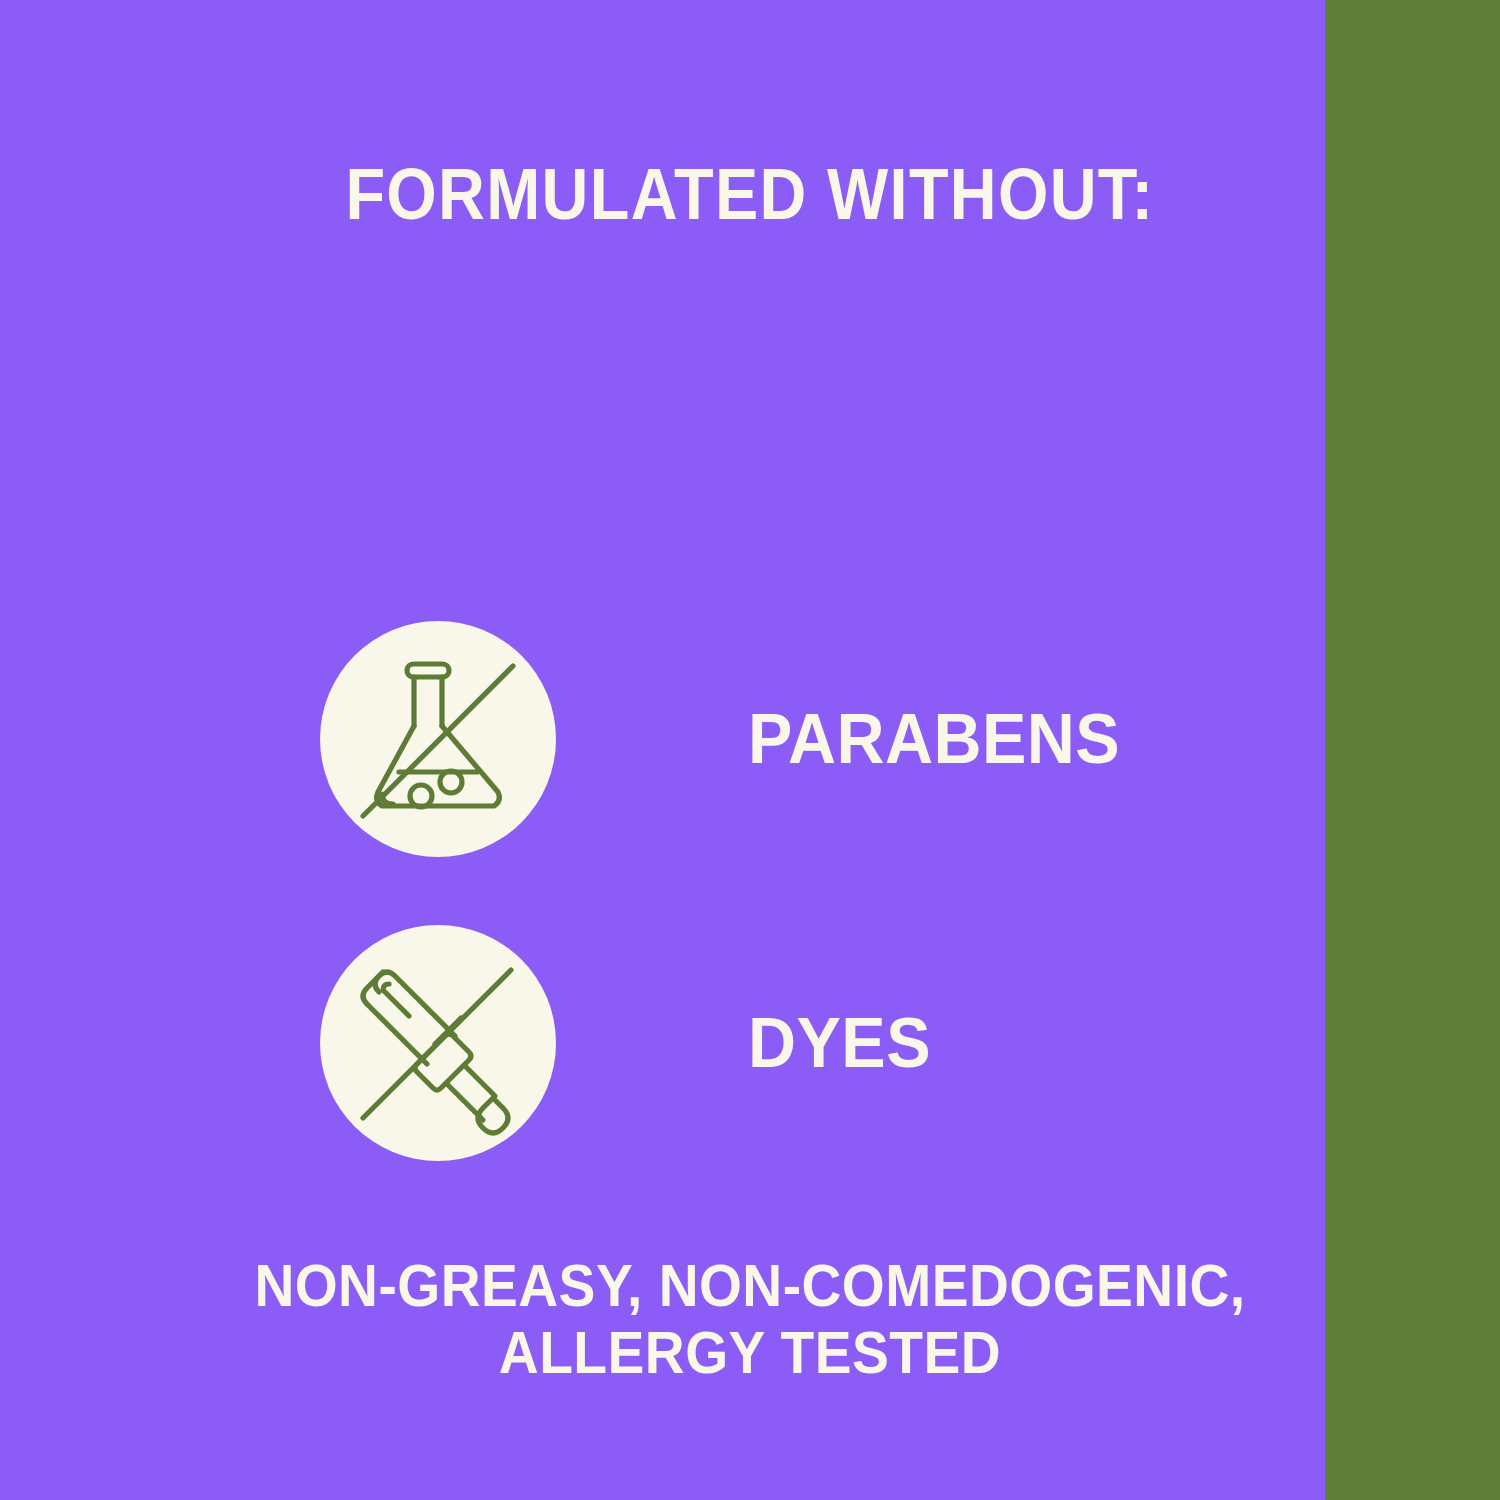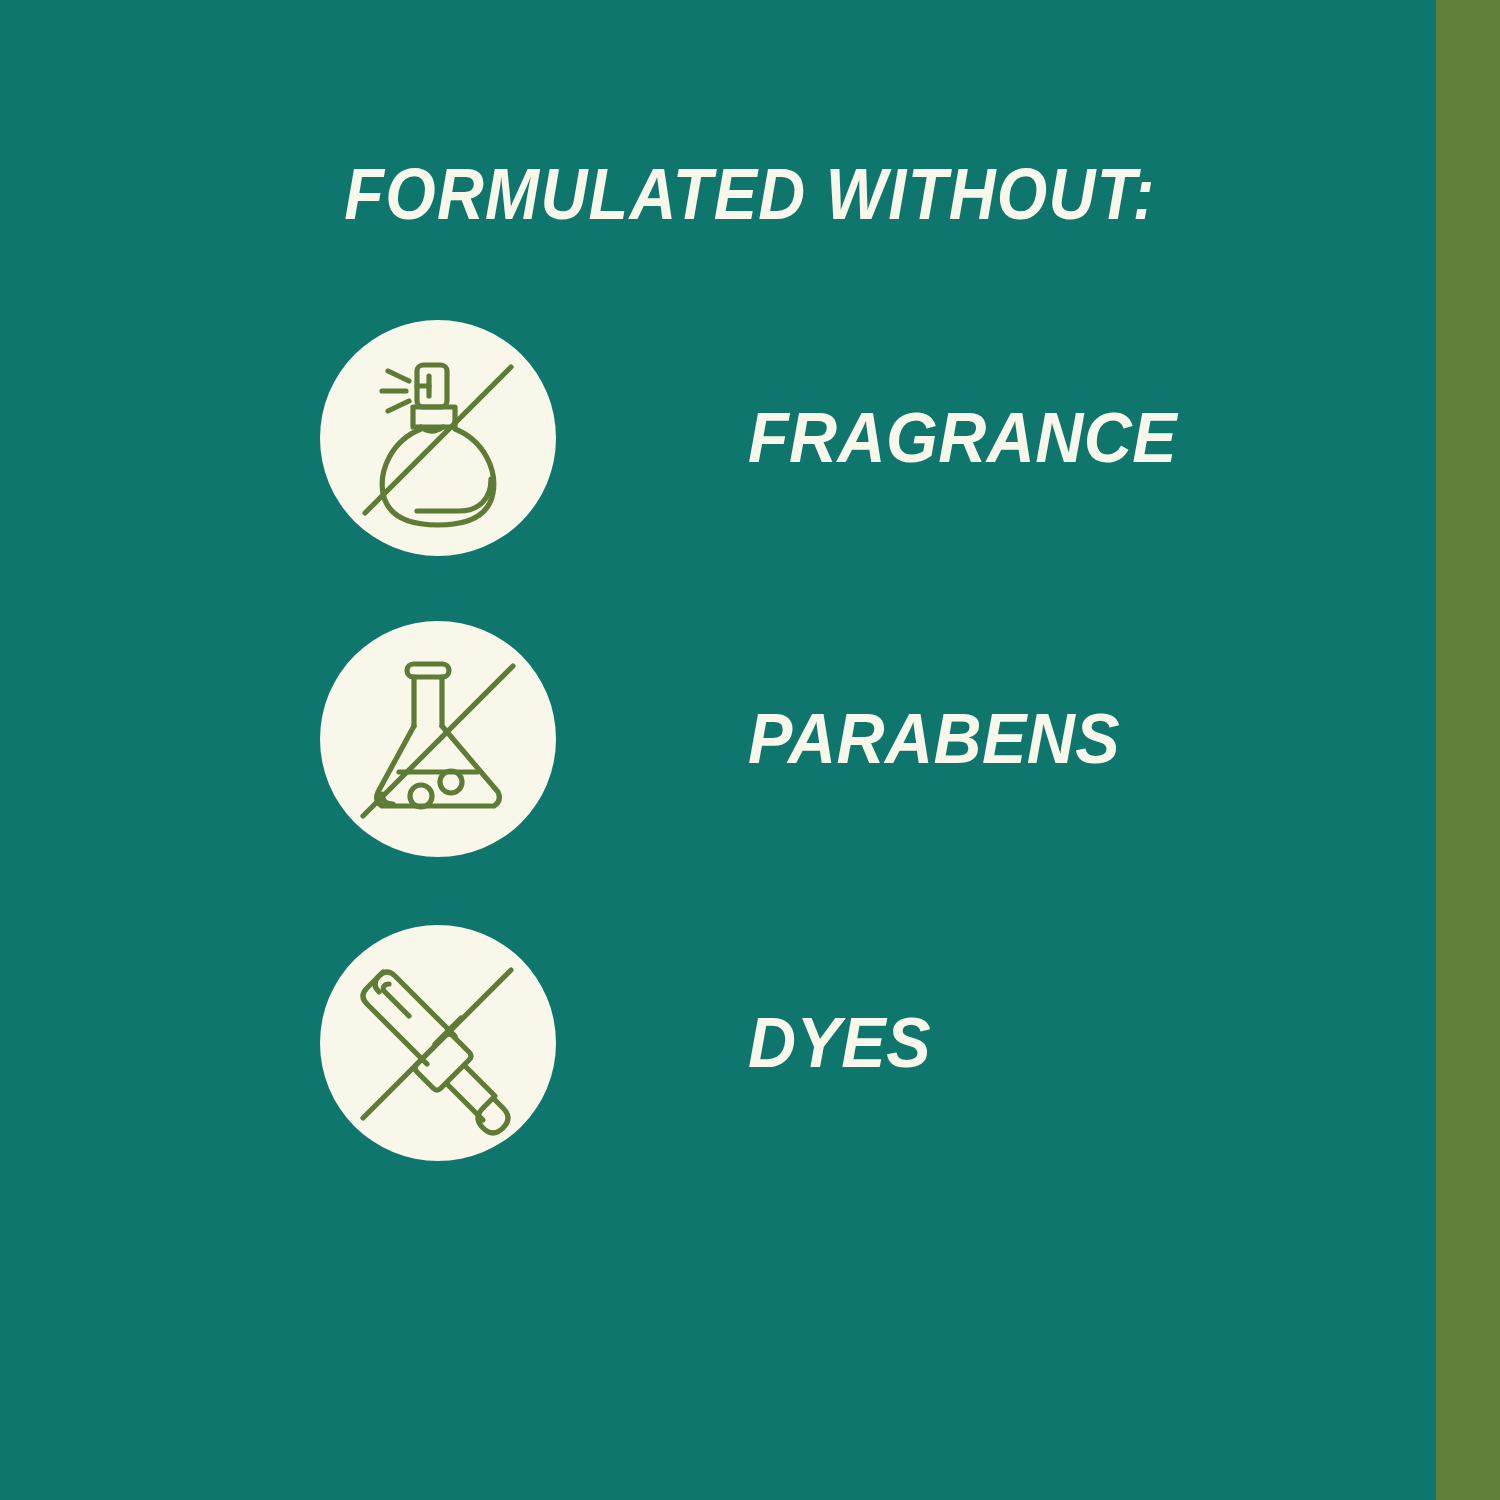--- a/index.html
+++ b/index.html
@@ -10,24 +10,23 @@
   }
 
   body {
     background: #627F3A;
     font-family: "Liberation Sans", sans-serif;
     overflow: hidden;
   }
 
   #panel {
     position: relative;
-    width: 1436px;
+    width: 1325px;
     height: 1500px;
-    background: #0f766e;
-    font-style: italic;
+    background: #8b5cf6;
   }
 
   
   #heading {
     position: absolute;
     top: 158px;
     left: 0;
     width: 1500px;
     text-align: center;
     color: #F8F7E9;
@@ -95,51 +94,20 @@
     transform: scaleX(0.92);
   }
 </style>
 </head>
 <body>
 
 <div id="panel">
 
   <div id="heading">FORMULATED WITHOUT:</div>
 
-  <div class="claim-row" id="row-fragrance">
-    <div class="badge">
-      <svg width="190" height="190" viewBox="0 0 190 190">
-        <g fill="none" stroke="#5E7C35" stroke-width="5.2" stroke-linecap="round" stroke-linejoin="round">
-
-          <line x1="45" y1="28" x2="66" y2="38"></line>
-          <line x1="39" y1="48" x2="63" y2="48"></line>
-          <line x1="45" y1="68" x2="66" y2="58"></line>
-
-          <rect x="74" y="22" width="30" height="42" rx="6"></rect>
-
-          <path d="M74 43 H86"></path>
-          <path d="M86 33 V53"></path>
-
-          <path d="M70 64 H112 V84 H70 Z"></path>
-
-          <path d="M78 84 q10 8 22 0"></path>
-
-          <path d="M78 86 C48 98 36 128 40 150
-                   C44 172 64 182 95 182
-                   C126 182 146 172 150 150
-                   C154 128 142 98 112 86"></path>
-
-          <path d="M148 136 C148 156 136 168 116 168 H74"></path>
-
-          <line x1="22" y1="170" x2="168" y2="24"></line>
-        </g>
-      </svg>
-    </div>
-    <div class="claim-label">FRAGRANCE</div>
-  </div>
 
   <div class="claim-row" id="row-parabens">
     <div class="badge">
       <svg width="190" height="190" viewBox="0 0 190 190">
         <g fill="none" stroke="#5E7C35" stroke-width="5.2" stroke-linecap="round" stroke-linejoin="round">
 
           <rect x="64" y="20" width="42" height="13" rx="6.5"></rect>
 
           <path d="M71 33 V82"></path>
           <path d="M99 33 V82"></path>
@@ -179,14 +147,18 @@
 
           <path d="M140 160 q-10 10 0 20 q10 10 20 0 q10 -10 0 -20 L150 150 Z"></path>
 
           <line x1="20" y1="170" x2="168" y2="22"></line>
         </g>
       </svg>
     </div>
     <div class="claim-label">DYES</div>
   </div>
 
+  <div id="footer">
+    <span class="fline">NON-GREASY, NON-COMEDOGENIC,</span>
+    <span class="fline">ALLERGY TESTED</span>
+  </div>
 
 </div>
 
 </body></html>

